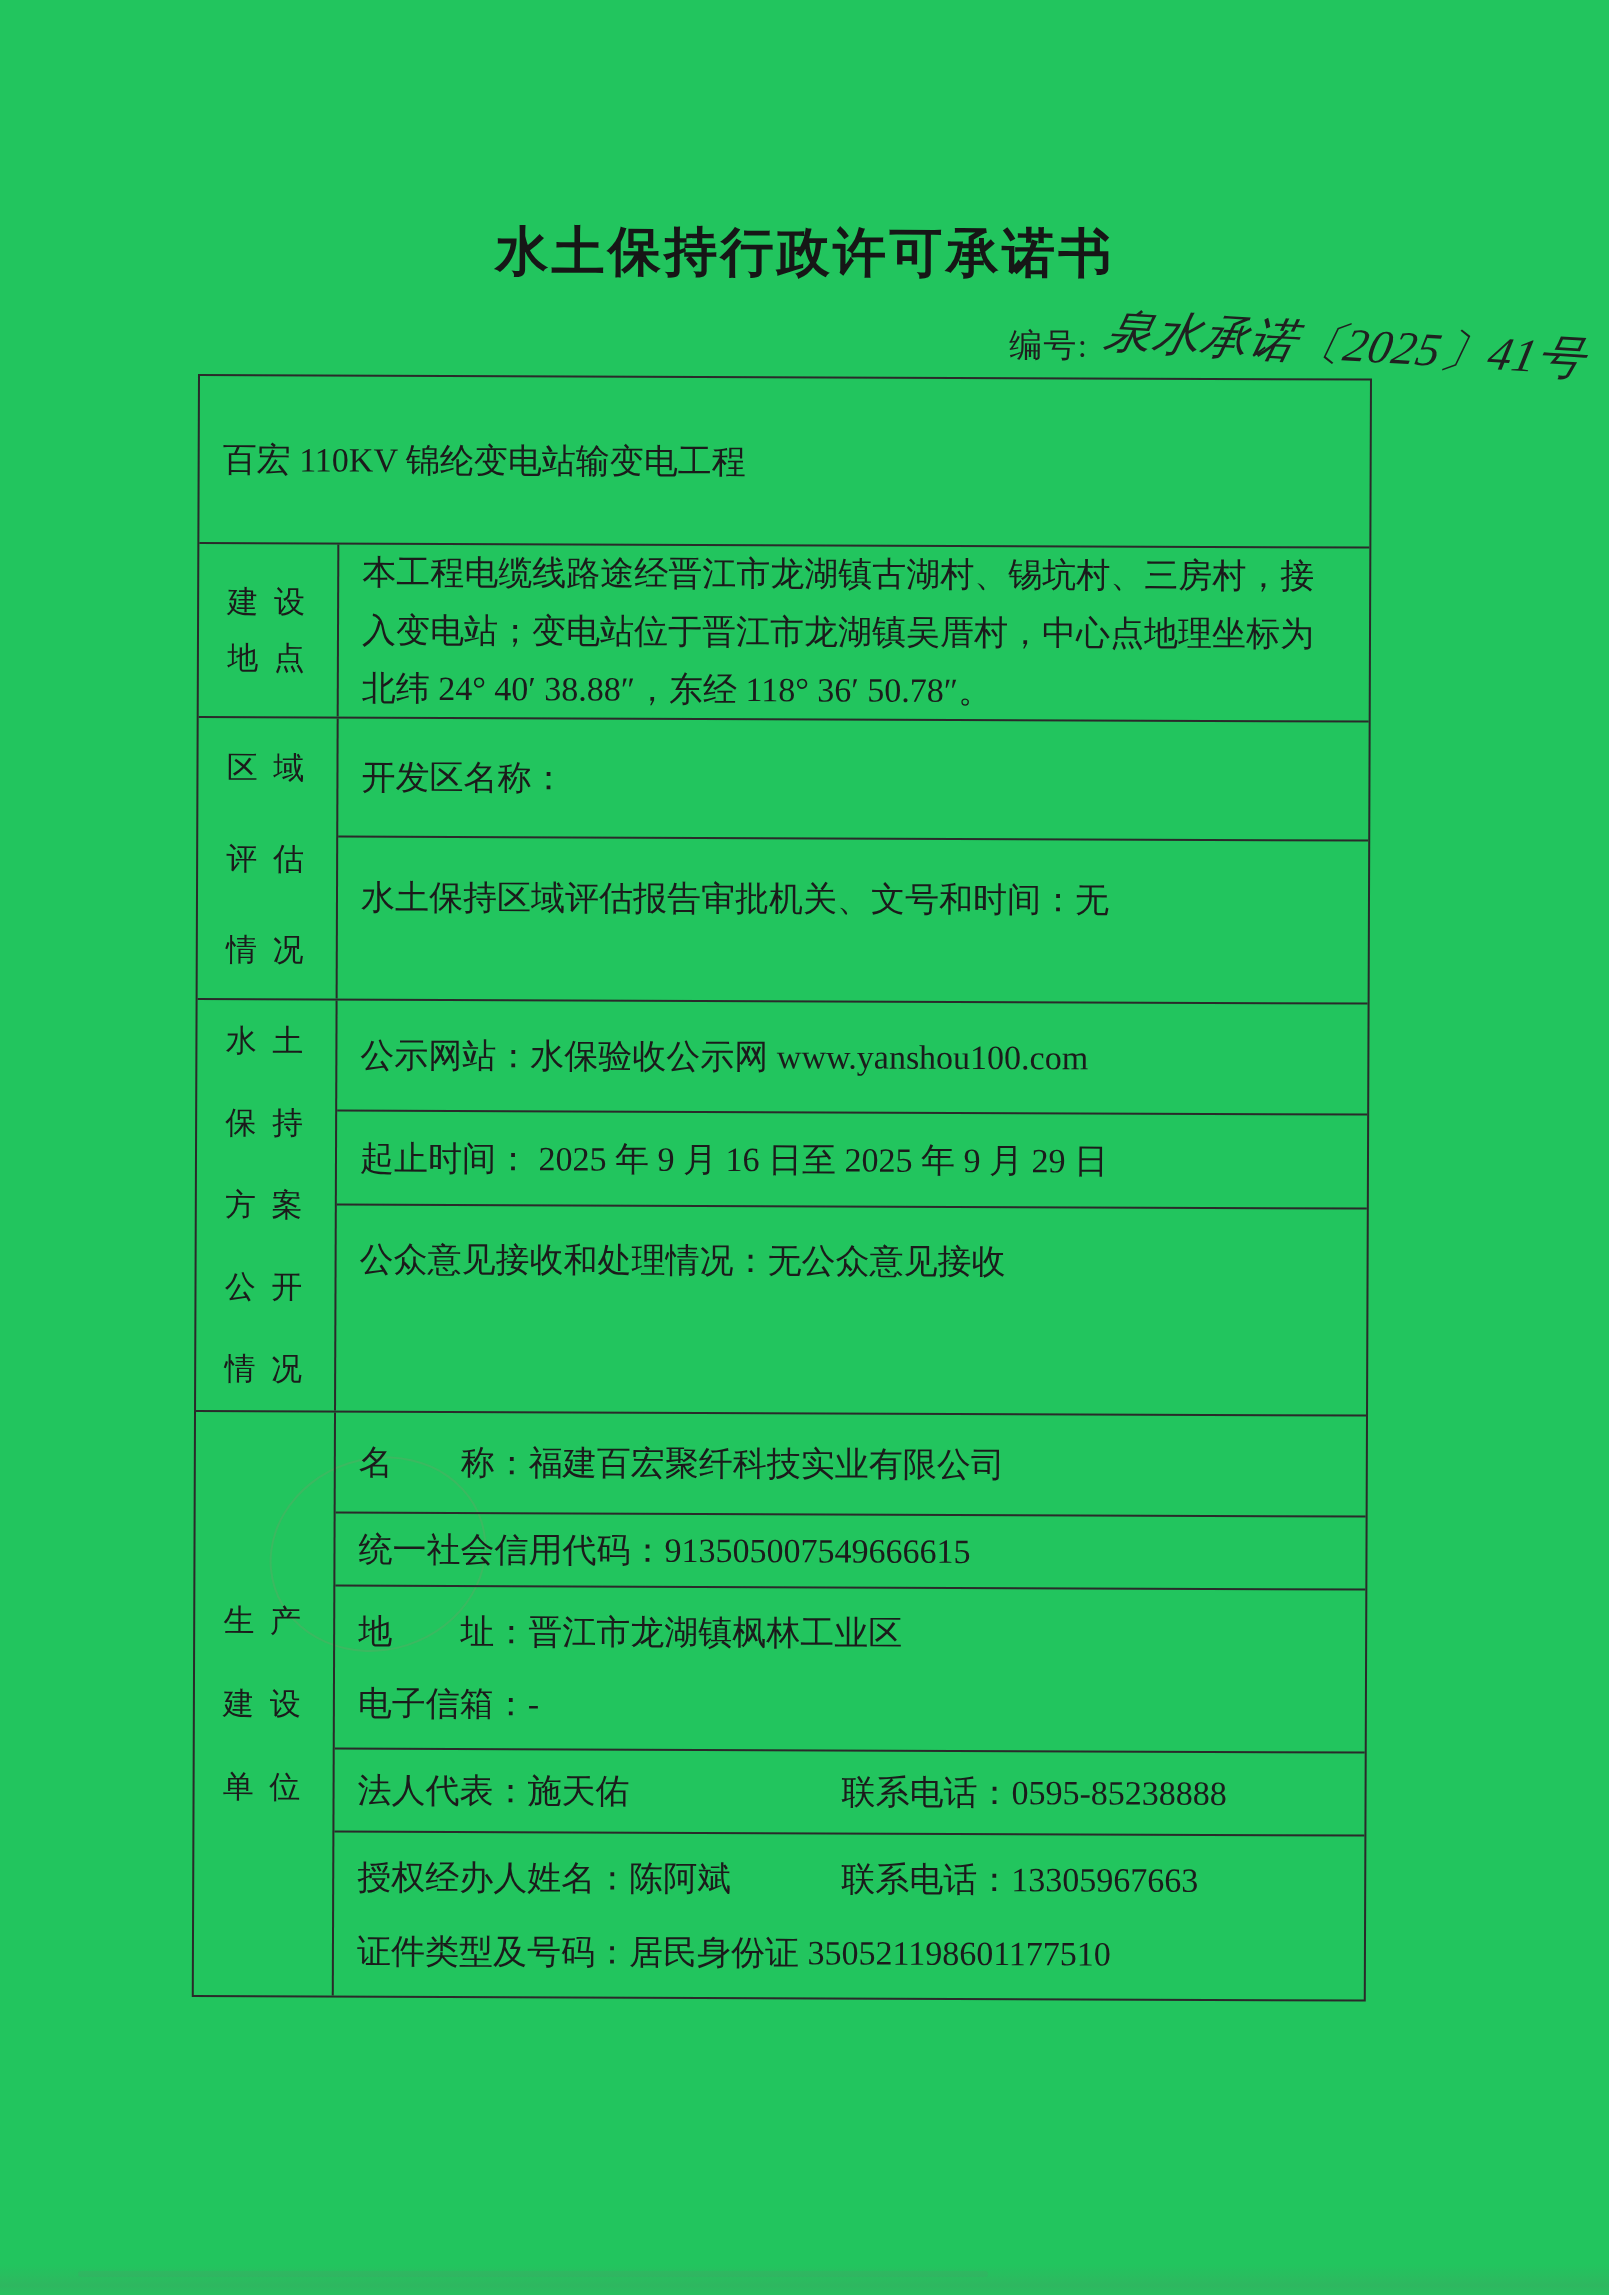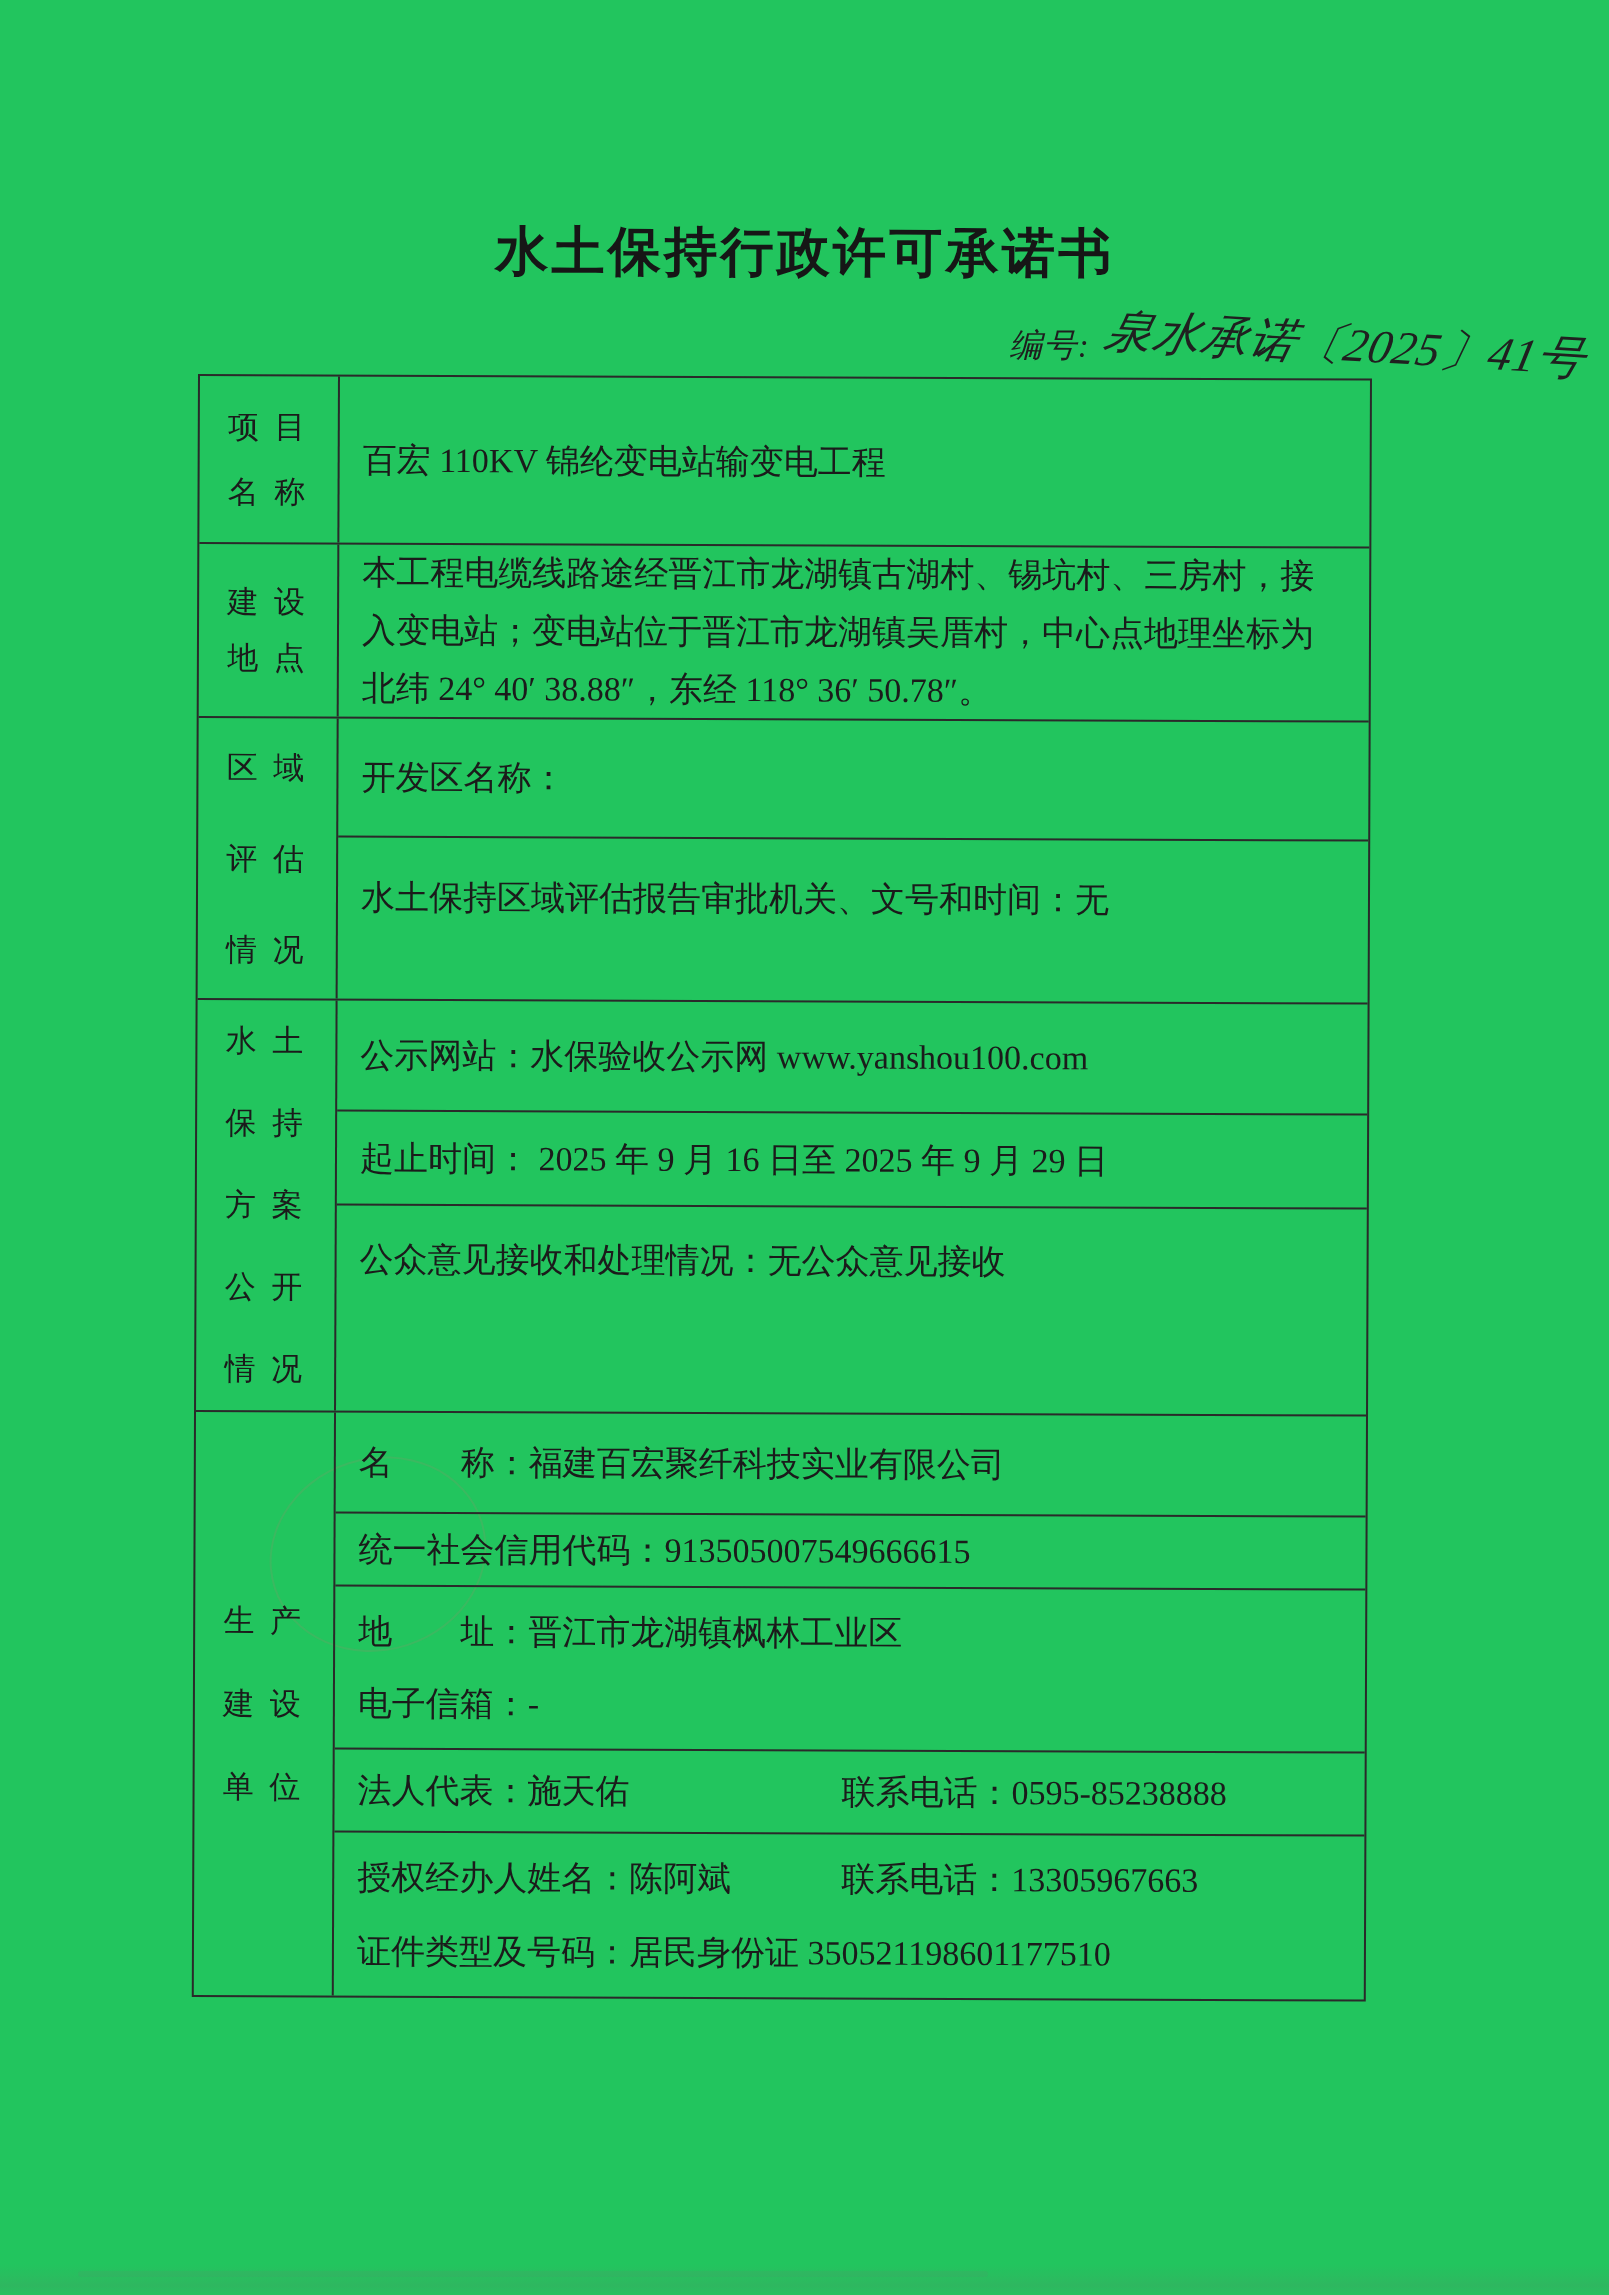--- a/index.html
+++ b/index.html
@@ -32,21 +32,20 @@
     white-space:nowrap;
   }
   .serial-line{
     position:absolute;
     top:320px;left:1009px;
     font-size:33px;
     letter-spacing:1.3px;
     color:#1e1e1e;
     white-space:nowrap;
     z-index:5;
-    font-style:italic;
   }
   .serial-hand{
     position:absolute;
     top:296px;left:1113px;
     font-size:47px;
     font-style:italic;
     letter-spacing:0.7px;
     color:#202020;
     transform:rotate(3.2deg) skewX(-9deg);
     transform-origin:left top;
@@ -161,22 +160,20 @@
     <div class="doc-title">水土保持行政许可承诺书</div>
 
     <div class="serial-line">编号:</div>
     <div class="serial-hand">泉水承诺〔2025〕41号</div>
 
     <div class="seal-ghost"></div>
 
     <div class="tbl">
 
       <div class="sect s1">
-        <div class="lbl">项 目
-名 称</div>
         <div class="content">
           <div class="cell h-project">百宏 110KV 锦纶变电站输变电工程</div>
         </div>
       </div>
 
       <div class="sect s2">
         <div class="lbl">建 设
 地 点</div>
         <div class="content">
           <div class="cell h-location">本工程电缆线路途经晋江市龙湖镇古湖村、锡坑村、三房村，接

